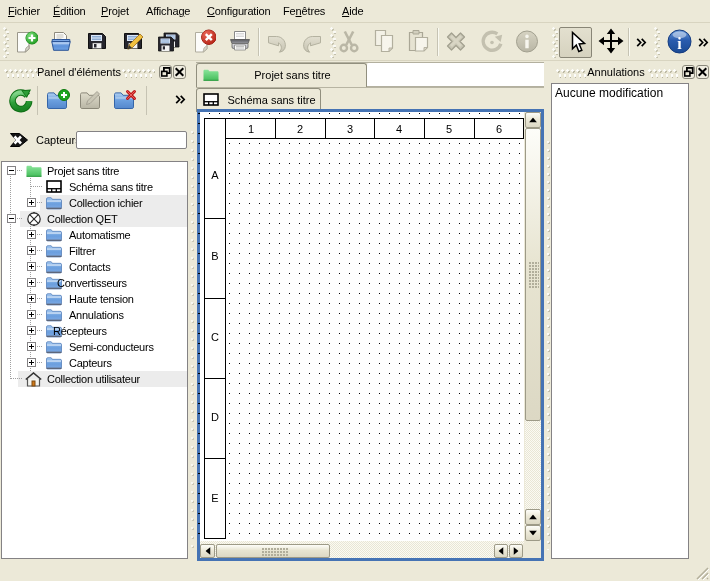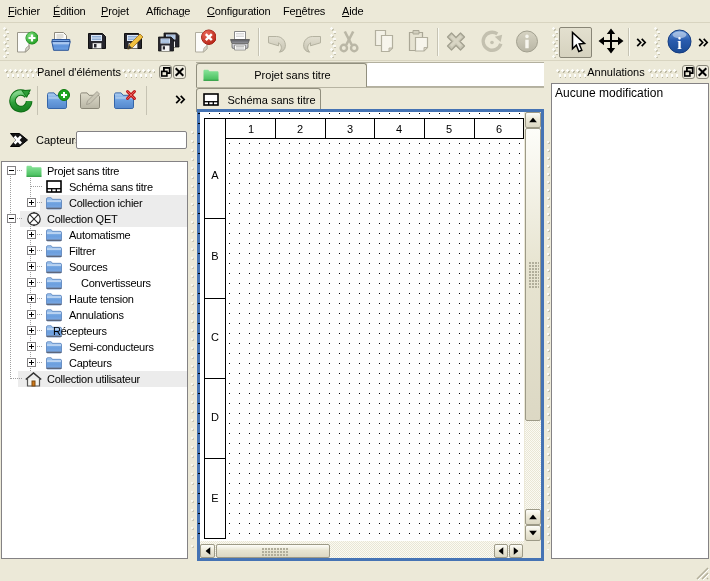--- a/index.html
+++ b/index.html
@@ -449,36 +449,36 @@
 <path d="M1 4.2h14v1.8H1z" fill="#fff" opacity="0.45"></path>
 <path d="M0.5 11.7h15v1.1h-15z" fill="#5c5c66"></path>
 <defs>
             <linearGradient id="gbf3_tibf4" x1="0" y1="0" x2="0" y2="1">
               <stop offset="0" stop-color="#a6cbf2"></stop>
               <stop offset="0.55" stop-color="#6a9ede"></stop>
               <stop offset="1" stop-color="#7fabe4"></stop>
             </linearGradient>
           </defs>
 </svg></span>
-      <span style="position:absolute;left:66px">Sources</span>
+      <span style="position:absolute;left:66px">Contacts</span>
     </div>
   <div class="trow" style="top:113px">
       <span class="ticon" style="left:43px" id="ti-bf5"><svg width="16" height="14" viewBox="0 0 16 14">
 <path d="M0.5 3c0-.8.5-1.3 1.3-1.3h3.4l1.2 1.6h7.8c.8 0 1.3.5 1.3 1.3v7.1c0 .8-.5 1.3-1.3 1.3H1.8c-.8 0-1.3-.5-1.3-1.3z" fill="url(#gbf3_tibf5)" stroke="#3565a8" stroke-width="0.6"></path>
 <path d="M1 4.2h14v1.8H1z" fill="#fff" opacity="0.45"></path>
 <path d="M0.5 11.7h15v1.1h-15z" fill="#5c5c66"></path>
 <defs>
             <linearGradient id="gbf3_tibf5" x1="0" y1="0" x2="0" y2="1">
               <stop offset="0" stop-color="#a6cbf2"></stop>
               <stop offset="0.55" stop-color="#6a9ede"></stop>
               <stop offset="1" stop-color="#7fabe4"></stop>
             </linearGradient>
           </defs>
 </svg></span>
-      <span style="position:absolute;left:78px">Convertisseurs</span>
+      <span style="position:absolute;left:54px">Convertisseurs</span>
     </div>
   <div class="trow" style="top:129px">
       <span class="ticon" style="left:43px" id="ti-bf6"><svg width="16" height="14" viewBox="0 0 16 14">
 <path d="M0.5 3c0-.8.5-1.3 1.3-1.3h3.4l1.2 1.6h7.8c.8 0 1.3.5 1.3 1.3v7.1c0 .8-.5 1.3-1.3 1.3H1.8c-.8 0-1.3-.5-1.3-1.3z" fill="url(#gbf3_tibf6)" stroke="#3565a8" stroke-width="0.6"></path>
 <path d="M1 4.2h14v1.8H1z" fill="#fff" opacity="0.45"></path>
 <path d="M0.5 11.7h15v1.1h-15z" fill="#5c5c66"></path>
 <defs>
             <linearGradient id="gbf3_tibf6" x1="0" y1="0" x2="0" y2="1">
               <stop offset="0" stop-color="#a6cbf2"></stop>
               <stop offset="0.55" stop-color="#6a9ede"></stop>
@@ -684,21 +684,21 @@
 <rect x="3.9" y="1.9" width="5.8" height="5.2" fill="none" stroke="#000" stroke-width="1.8"></rect>
 <rect x="1.7" y="5.4" width="5.2" height="4.6" fill="#ece9d8" stroke="#000" stroke-width="1.6"></rect>
 </svg>
     </div>
   <div class="dtbtn" style="left:145px;top:1px" id="d-close2">
       <svg width="11" height="12" viewBox="0 0 11 12" style="position:absolute;left:0px;top:0px">
 <path d="M1.7 2.2l7.6 7.6M9.3 2.2l-7.6 7.6" stroke="#000" stroke-width="2"></path>
 </svg>
     </div>
 </div>
-<div class="white-panel" style="left:551px;top:83px;width:158px;height:476px">
+<div class="white-panel" style="left:551px;top:83px;width:138px;height:476px">
   <div class="abs" style="left:3px;top:2px;font-size:12px">Aucune modification</div>
 </div>
 
 <div class="abs" style="left:0;top:561px;width:710px;height:20px;background:#ece9d8">
  <svg width="14" height="14" style="position:absolute;right:1px;bottom:1px">
       <g stroke="#b4b09c" stroke-width="1.5">
         <path d="M13 2L2 13M13 7L7 13M13 12l-1 1"></path>
       </g>
       <g stroke="#fff" stroke-width="1">
         <path d="M14 3L3 14M14 8L8 14"></path>

